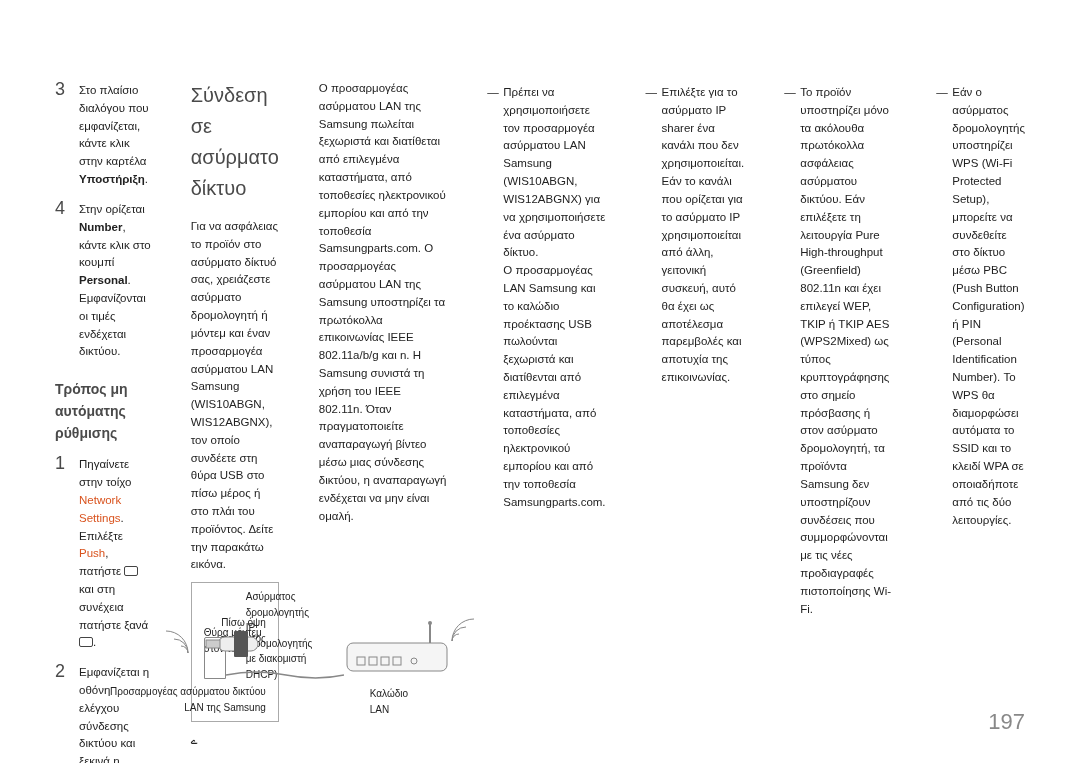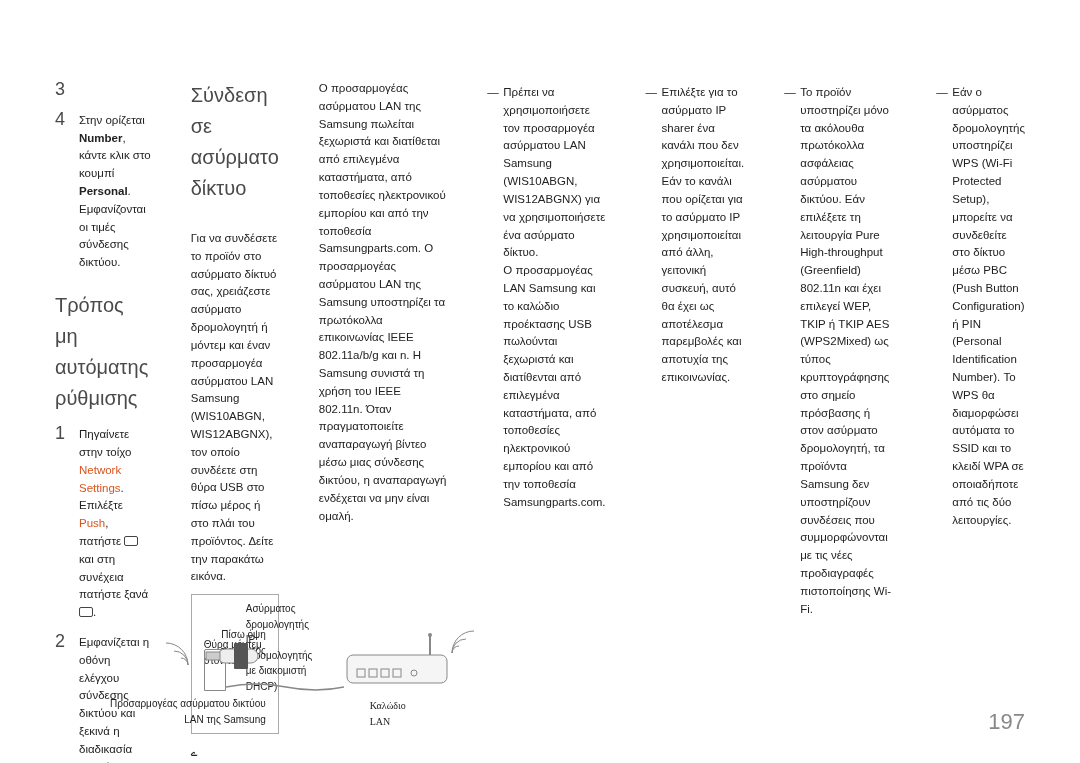--- a/index.html
+++ b/index.html
@@ -17,39 +17,39 @@
   .page {
     display: flex;
     padding: 80px 55px 40px 55px;
     gap: 40px;
   }
   .col-left { width: 470px; }
   .col-right { width: 480px; }
   .num-row { display: flex; margin-bottom: 10px; }
   .num { width: 24px; font-size: 18px; font-weight: 300; color: #4a4a4a; line-height: 1.1; flex-shrink: 0; }
   .num-body { flex: 1; padding-top: 2px; }
-  .subhead { font-size: 20px; color: #4a4a4a; margin: 18px 0 10px 0; font-weight: 400; }
-  .title-right { font-size: 20px; color: #4a4a4a; font-weight: 400; margin-bottom: 26px; }
+  .subhead { font-size: 14px; color: #4a4a4a; margin: 18px 0 10px 0; font-weight: 700; }
+  .title-right { font-size: 20px; color: #4a4a4a; font-weight: 400; margin-bottom: 14px; }
   .para { margin-bottom: 8px; }
   .sub-note { display: flex; margin: 4px 0 8px 24px; }
   .sub-note .dash { width: 16px; flex-shrink: 0; }
   .sub-note .body { flex: 1; }
   .orange { color: #d9531e; margin-top: 48px; }
   b { font-weight: bold; }
   .diagram {
     border: 1px solid #aaa;
     padding: 8px 12px 6px 22px;
     margin: 6px 0 10px 0;
     position: relative;
     height: 140px;
     font-size: 10px;
   }
   .d-label1 { position: absolute; left: 54px; top: 6px; text-align: left; }
   .d-label2 { position: absolute; left: 12px; top: 42px; }
-  .d-label3 { position: absolute; left: 178px; bottom: 4px; font-family: Liberation Serif, serif; }
+  .d-label3 { position: absolute; left: 178px; bottom: 4px; }
   .d-label4 { position: absolute; right: 12px; top: 32px; text-align: right; }
   .d-label5 { position: absolute; right: 12px; bottom: 6px; width: 160px; text-align: right; }
   .router { position: absolute; left: 150px; top: 38px; width: 110px; height: 58px; }
   .router svg { width: 100%; height: 100%; }
   .wall { position: absolute; left: 12px; top: 54px; width: 22px; height: 42px; border: 1px solid #888; border-radius: 2px 2px 0 0; }
   .cable { position: absolute; left: 34px; top: 86px; width: 118px; height: 12px; }
   .cable svg { width: 100%; height: 100%; }
   .usb { position: absolute; right: 12px; top: 50px; width: 70px; height: 22px; }
   .usb svg { width: 100%; height: 100%; }
   .rect-prod { position: absolute; right: 30px; top: 48px; width: 14px; height: 26px; background: #555; border-radius: 1px; }
@@ -61,26 +61,29 @@
   .icon-btn { display: inline-block; width: 14px; height: 10px; border: 1px solid #444; border-radius: 2px; position: relative; top: 1px; }
 </style>
 </head>
 <body>
 
 <div class="page">
   <div class="col-left">
 
     <div class="num-row">
       <div class="num">3</div>
+      <div class="num-body">
+        <span>Στο πλαίσιο διαλόγου που εμφανίζεται, κάντε κλικ στην καρτέλα </span><b>Υποστήριξη</b><span>.</span>
+      </div>
     </div>
 
     <div class="num-row">
       <div class="num">4</div>
       <div class="num-body">
-        <span>Στην ορίζεται </span><b>Number</b><span>, κάντε κλικ στο κουμπί </span><b>Personal</b><span>. Εμφανίζονται οι τιμές σύνδεσης δικτύου.</span>
+        <span>Στην ορίζεται </span><b>Number</b><span>, κάντε κλικ στο κουμπί </span><b>Personal</b><span>. Εμφανίζονται οι τιμές ενδέχεται δικτύου.</span>
       </div>
     </div>
 
     <div class="subhead">Τρόπος μη αυτόματης ρύθμισης</div>
 
     <div class="num-row">
       <div class="num">1</div>
       <div class="num-body">
         <span>Πηγαίνετε στην τοίχο </span><span class="orange">Network Settings</span><span>. Επιλέξτε </span><span class="orange">Push</span><span>, πατήστε </span><span class="icon-btn"></span><span> και στη συνέχεια πατήστε ξανά </span><span class="icon-btn"></span><span>.</span>
       </div>
@@ -90,21 +93,21 @@
       <div class="num">2</div>
       <div class="num-body">
         <span>Εμφανίζεται η οθόνη ελέγχου σύνδεσης δικτύου και ξεκινά η διαδικασία επαλήθευσης. Πατήστε </span>
       </div>
     </div>
 
   </div>
 
   <div class="col-right">
     <div class="title-right">Σύνδεση σε ασύρματο δίκτυο</div>
-    <div class="para">Για να συνδέσετε το προϊόν στο ασύρματο δίκτυό σας, χρειάζεστε ασύρματο δρομολογητή ή μόντεμ και έναν προσαρμογέα ασύρματου LAN Samsung (WIS10ABGN, WIS12ABGNX), τον οποίο συνδέετε στη θύρα USB στο πίσω μέρος ή στο πλάι του προϊόντος. Δείτε την παρακάτω εικόνα.</div>
+    <div class="para">Για να ασφάλειας το προϊόν στο ασύρματο δίκτυό σας, χρειάζεστε ασύρματο δρομολογητή ή μόντεμ και έναν προσαρμογέα ασύρματου LAN Samsung (WIS10ABGN, WIS12ABGNX), τον οποίο συνδέετε στη θύρα USB στο πίσω μέρος ή στο πλάι του προϊόντος. Δείτε την παρακάτω εικόνα.</div>
 
     <div class="diagram">
       <div class="d-label1" style="white-space:pre-line">Ασύρματος δρομολογητής IP
 (δρομολογητής με διακομιστή DHCP)</div>
       <div class="d-label2">Θύρα μόντεμ στον τοίχο</div>
       <div class="d-label3">Καλώδιο LAN</div>
       <div class="d-label4">Πίσω όψη προϊόντος</div>
       <div class="d-label5">Προσαρμογέας ασύρματου δικτύου LAN της Samsung</div>
       <div class="wall"></div>
       <div class="cable">

